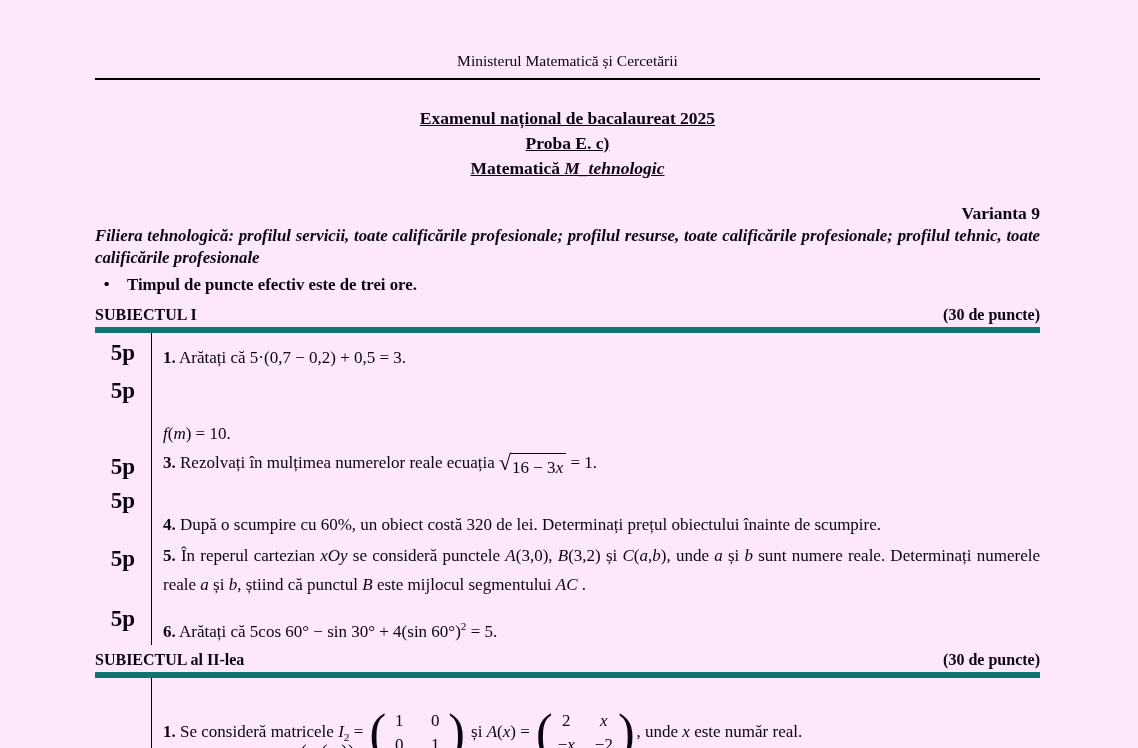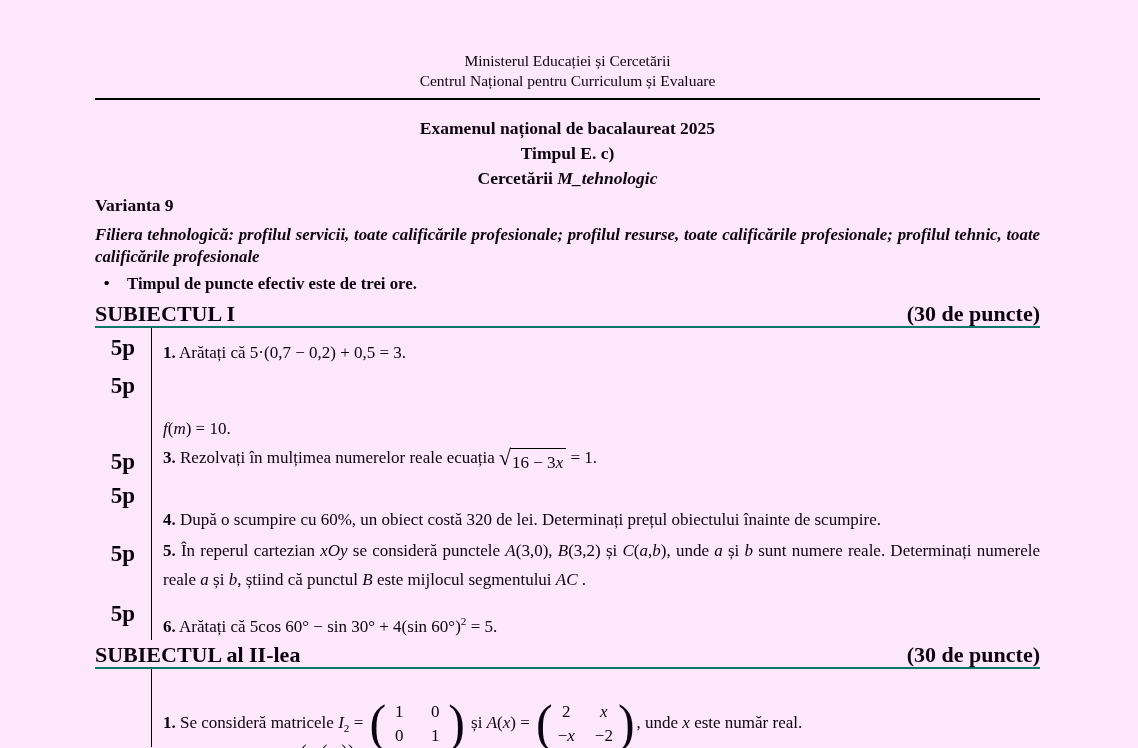--- a/index.html
+++ b/index.html
@@ -7,33 +7,33 @@
   body {
     background:#fde7fa;
     color:#0b0310;
     font-family:"Liberation Serif","DejaVu Serif","DejaVu Sans",serif;
   }
   .page { position:relative; width:1138px; height:748px; padding:0 98px 0 95px; }
 
   .hdr { padding-top:51px; text-align:center; font-size:15.5px; line-height:20px; }
   .rule { border-top:2px solid #000; margin-top:7px; }
 
-  .titles { margin-top:16px; }
+  .titles { margin-top:26px;text-decoration:underline; }
   .tl { font-size:17.5px; font-weight:bold; line-height:25px; text-align:center; }
 
-  .variant { text-align:left; font-weight:bold; font-size:17.5px; line-height:22px; margin-top:3px; }
+  .variant { text-align:right; font-weight:bold; font-size:17.5px; line-height:22px; margin-top:21px; }
 
-  .filiera { font-weight:bold; font-style:italic; font-size:16.8px; line-height:22px; margin-top:8px; text-align:justify; }
+  .filiera { font-weight:bold; font-style:italic; font-size:16.8px; line-height:22px; margin-top:1px; text-align:justify; }
 
   .bullets { margin-top:4px; }
   .bull { position:relative; padding-left:32px; font-weight:bold; font-size:16.8px; line-height:23.5px; }
   .dot { position:absolute; left:9px; top:0; font-size:15px; }
 
   .sec { margin-top:6px; display:flex; justify-content:space-between; align-items:flex-end;
-         font-weight:bold; font-size:22px; line-height:23px; border-bottom:2px solid #0f766e; padding-bottom:1px; }
+         font-weight:bold; font-size:16px; line-height:23px; border-bottom:6px solid #0f766e; padding-bottom:1px; }
   .sec2 { margin-top:3px; }
 
   .prow { display:flex; align-items:stretch; }
   .pts { flex:0 0 57px; border-right:1.5px solid #000; text-align:center;
          font-weight:bold; font-size:23px; padding-top:7px; }
   .pbody { flex:1; padding-left:11px; font-size:17px;
            display:flex; flex-direction:column; justify-content:flex-end; }
   .pline { line-height:26px; }
   .pline + .pline { margin-top:16px; }
   .pline.j  { text-align:justify; line-height:29px; }
@@ -64,30 +64,29 @@
   .mcell { text-align:center; min-width:16px; line-height:22px; }
 
   .partial { position:absolute; left:300px; top:741px; font-size:20px; word-spacing:9px; }
 </style>
 </head>
 <body>
 
 <div class="page">
 
   <div class="hdr">
-    <div>Ministerul Educației și Cercetării</div>
-    <div>Centrul Național pentru Curriculum și Evaluare</div>
+    <div>Ministerul Matematică și Cercetării</div>
   </div>
 
   <div class="rule"></div>
 
   <div class="titles">
     <div class="tl">Examenul național de bacalaureat 2025</div>
-    <div class="tl">Timpul E. c)</div>
-    <div class="tl"><span>Cercetării </span><span class="i">M_tehnologic</span></div>
+    <div class="tl">Proba E. c)</div>
+    <div class="tl"><span>Matematică </span><span class="i">M_tehnologic</span></div>
   </div>
 
   <div class="variant">Varianta 9</div>
 
   <div class="filiera">Filiera tehnologică: profilul servicii, toate calificările profesionale; profilul resurse, toate calificările profesionale; profilul tehnic, toate calificările profesionale</div>
 
   <div class="bullets">
     <div class="bull"><span class="dot">•</span></div>
     <div class="bull"><span class="dot">•</span><span>Timpul de puncte efectiv este de trei ore.</span></div>
   </div>

